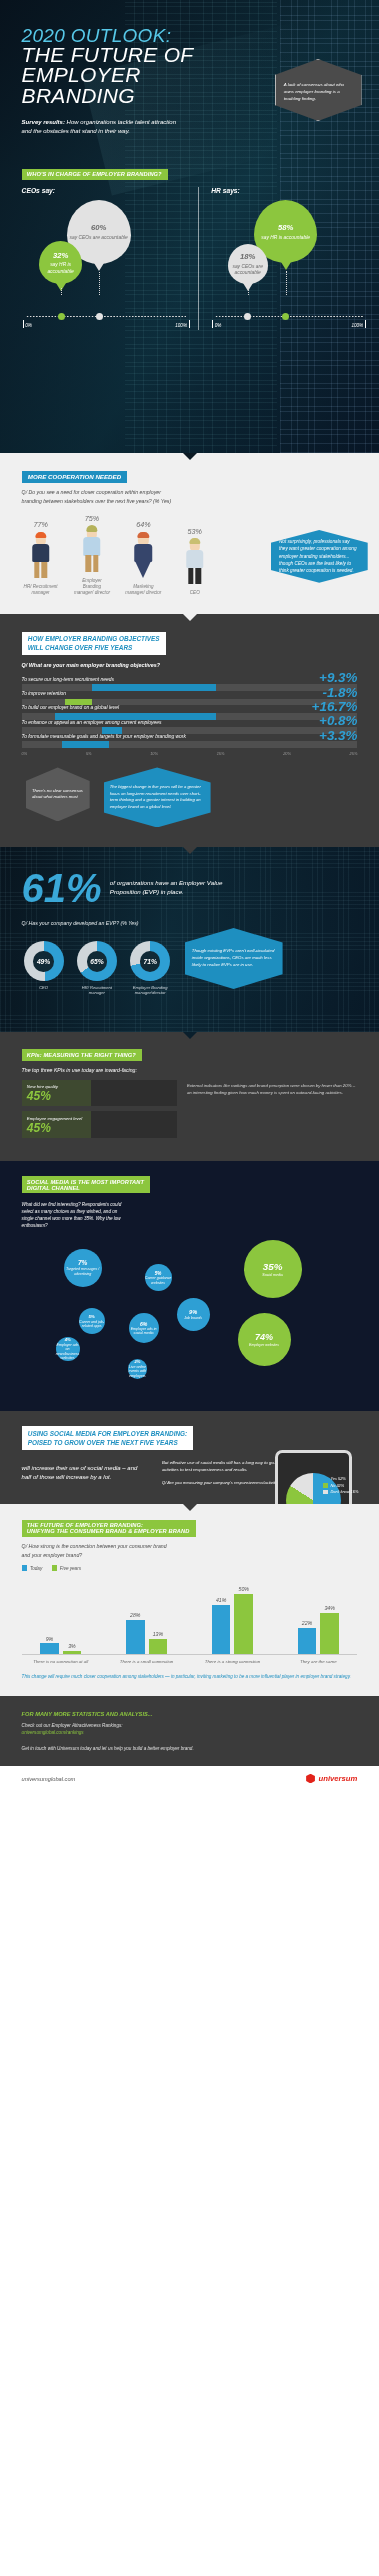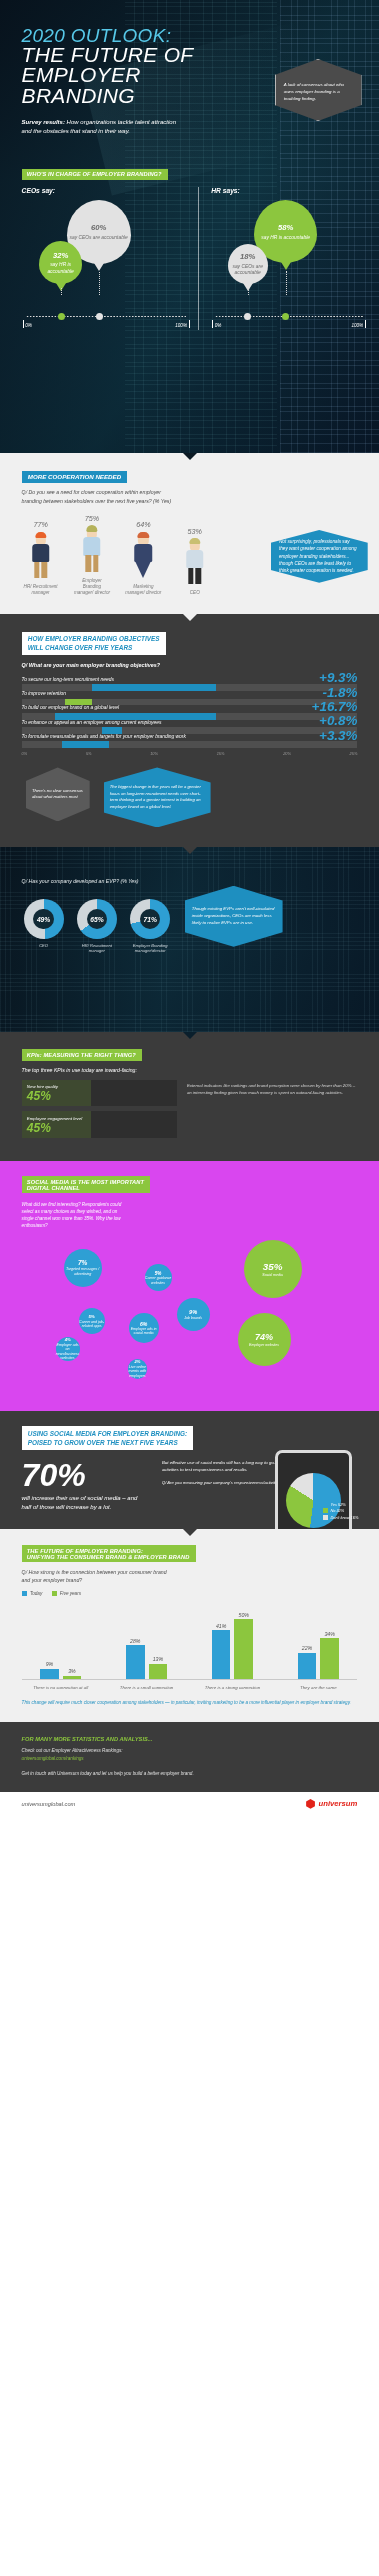--- a/index.html
+++ b/index.html
@@ -195,21 +195,21 @@
 
   
   .sec-kpi { position:relative; background:#3b3b3b; padding:17.5px 21.6px; }
   .kpi-sub { color:#fff; font-size:5.2px; margin:6.7px 0 6.2px; }
   .kpibar { background:#2e2e2e; margin-bottom:5.7px; padding:4.1px 5.2px; position:relative; }
   .kpibar .k-l { color:#fff; font-size:4.4px; }
   .kpibar .k-v { font-size:12px; font-weight:700; color:#8cc63e; line-height:1; margin-top:1px;}
   .kpibar .fill { position:absolute; left:0; top:0; bottom:0; background:rgba(140,198,62,.18); }
 
   
-  .sec-social { position:relative; background:#d946ef; padding:15.5px 21.6px 19.6px; }
+  .sec-social { position:relative; background:#0f172a; padding:15.5px 21.6px 19.6px; }
   .sec-social .band { background:#8cc63e; }
   .bubbles { position:relative; height:155px; margin-top:7.2px; }
   .cb { position:absolute; border-radius:50%; display:flex; flex-direction:column;
         align-items:center; justify-content:center; text-align:center; color:#fff; line-height:1.2;}
   .cb .n { font-weight:700; }
   .cb .t { font-size:3.6px; }
 
   
   .sec-70 { position:relative; background:#3b3b3b; padding:15.5px 21.6px 17.5px; }
   .big70 { font-size:32px; font-weight:700; color:#fff; line-height:.95; }
@@ -454,20 +454,24 @@
       </div>
       <div class="callout-blue" style="width:107px;height:60px;left:82px;top:0;">
         <span>The biggest change in five years will be a greater focus on long-term recruitment needs over short-term thinking and a greater interest in building an employer brand on a global level.</span>
       </div>
     </div>
   </section>
 
   <section class="sec-evp">
     <div class="grid"></div>
     <div class="notch-down dark"></div>
+    <div style="display:flex;align-items:center;gap:8.2px;position:relative;z-index:2;margin-top:4.1px;">
+      <div class="evp-big">61%</div>
+      <div class="evp-sub" style="max-width:134px;">of organizations have an Employer Value Proposition (EVP) in place.</div>
+    </div>
 
     <div class="q-light" style="margin-top:13.4px;">Q/ Has your company developed an EVP? (% Yes)</div>
     <div style="display:flex;gap:12.4px;align-items:flex-start;position:relative;z-index:2;">
       <div class="donuts" id="evp-donuts">
           <div class="donut">
             <div class="ring" style="background:conic-gradient(#2e9fd4 0deg 176.4deg,#cfd6da 176.4deg 360deg);">
               <div class="hole">49%</div>
             </div>
             <div class="dl">CEO</div>
           </div>
@@ -561,21 +565,20 @@
       </div>
   </section>
 
   <section class="sec-70">
     <div class="white-band">
       <span>USING SOCIAL MEDIA FOR EMPLOYER BRANDING:</span><br>
       <span>POISED TO GROW OVER THE NEXT FIVE YEARS</span>
     </div>
     <div style="display:flex;gap:11.3px;margin-top:10.3px;">
       <div style="flex:0 0 129px;">
-        <div class="big70">70%</div>
         <div class="t70">will increase their use of social media – and half of those will increase by a lot.</div>
       </div>
       <div style="flex:1;position:relative;">
         <div style="color:#fff;font-size:4.4px;line-height:1.55;">But effective use of social media still has a long way to go. Only half are measuring social media activities to test responsiveness and results.</div>
         <div style="color:#fff;font-size:4.2px;line-height:1.5;margin-top:6.2px;">Q/ Are you measuring your company's responsiveness/activities in social media channels?</div>
       </div>
     </div>
     <div class="phone">
       <div class="pie" id="growth-pie" style="background: conic-gradient(rgb(46, 159, 212) 0deg, rgb(46, 159, 212) 187.2deg, rgb(140, 198, 62) 187.2deg, rgb(140, 198, 62) 302.4deg, rgb(226, 226, 226) 302.4deg, rgb(226, 226, 226) 360deg);"></div>
     </div>

